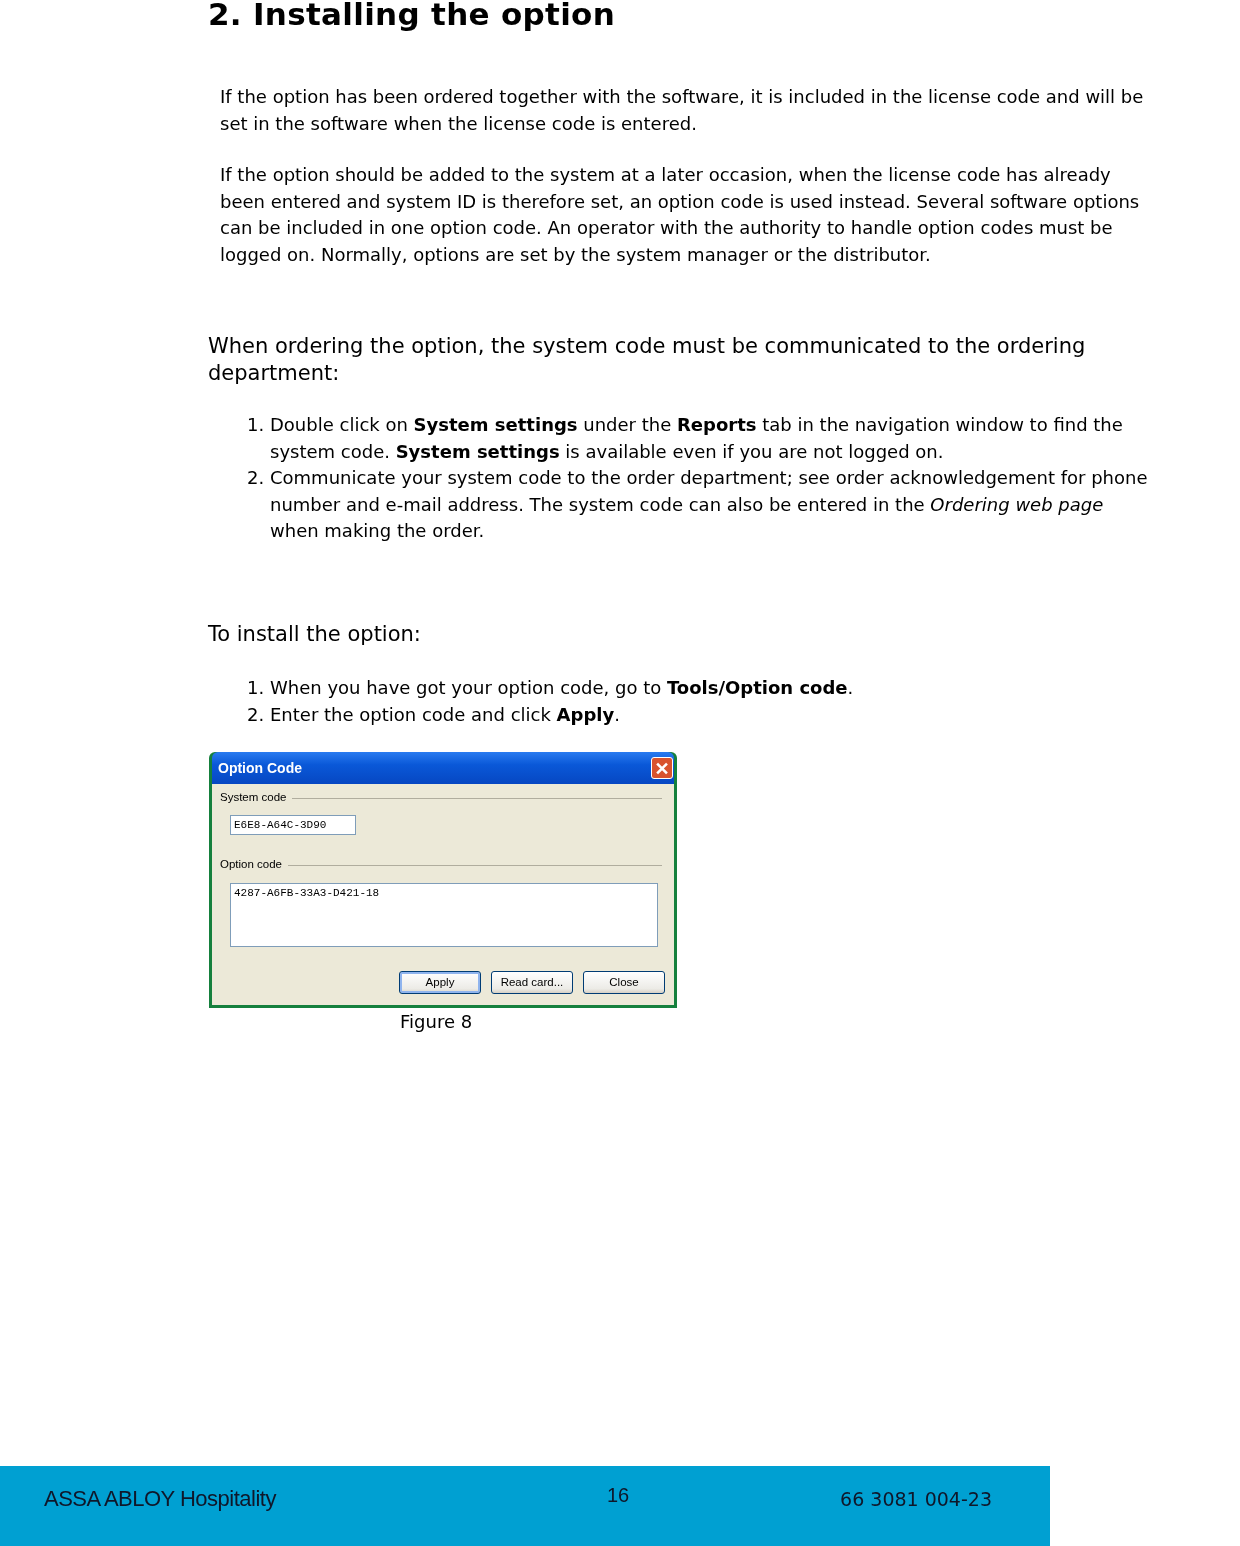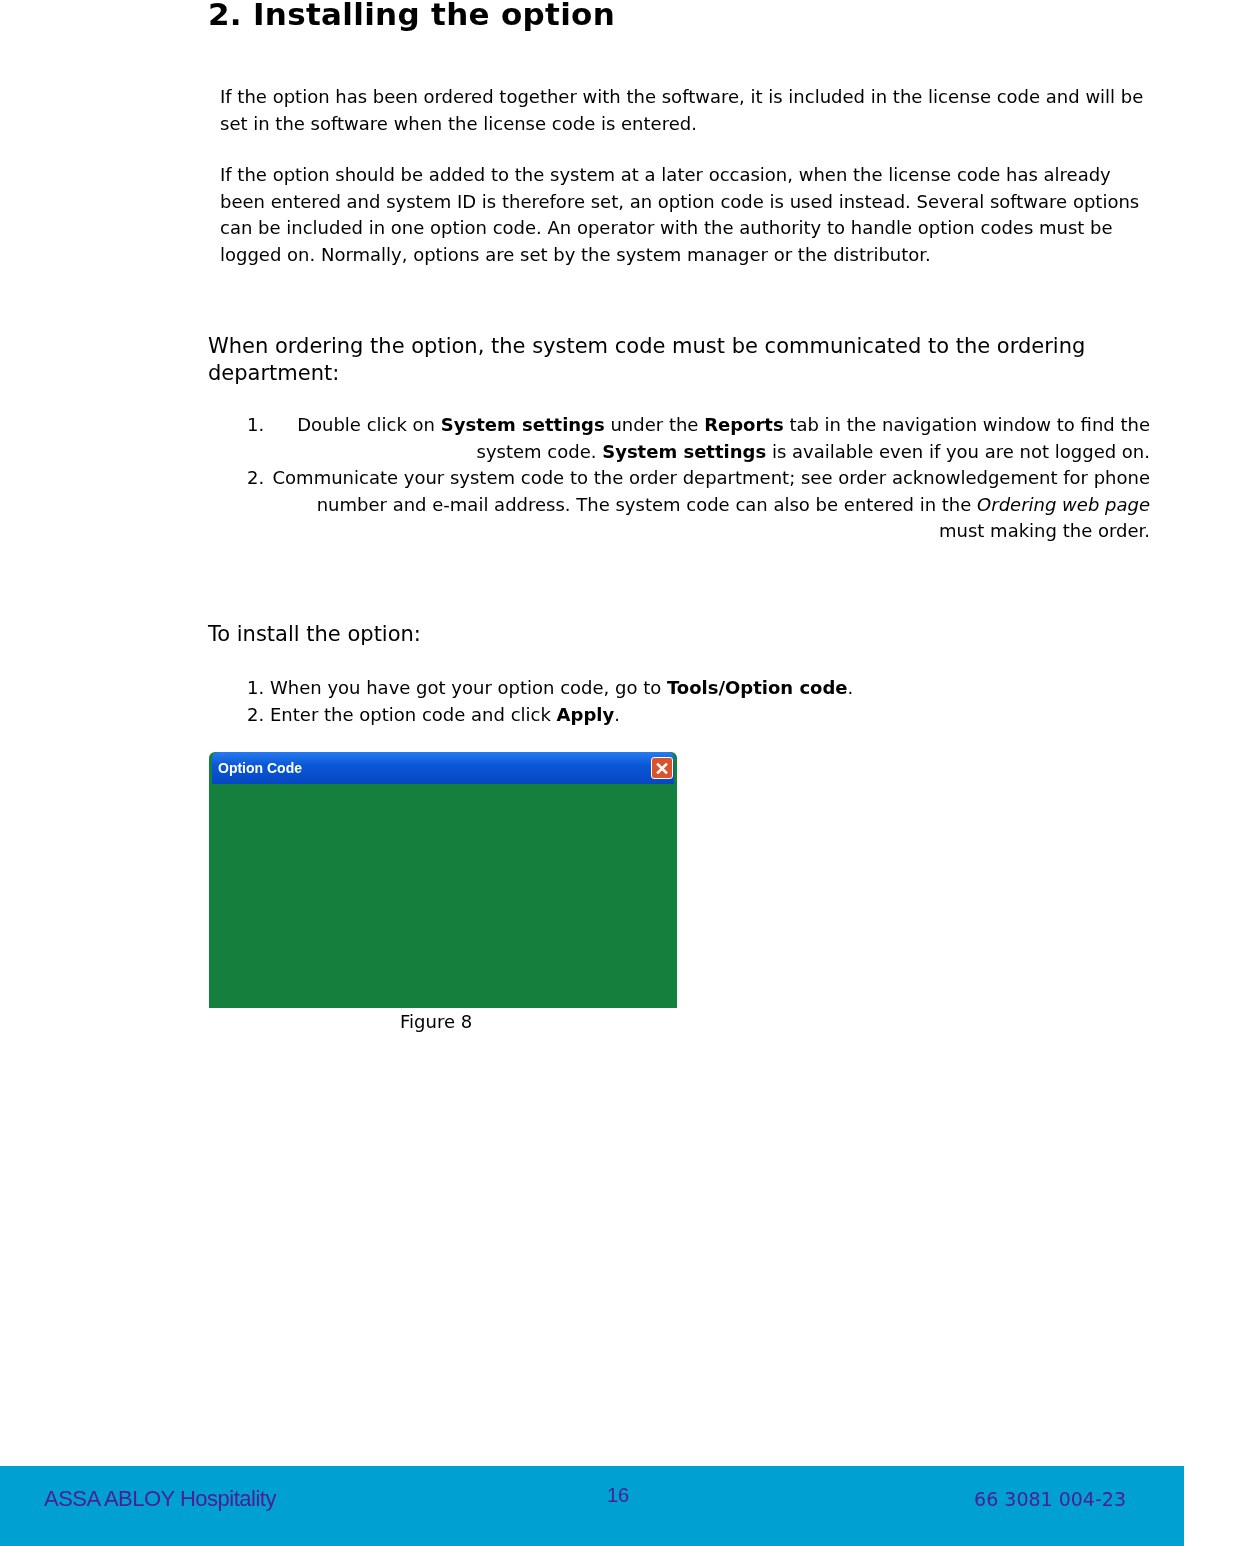--- a/index.html
+++ b/index.html
@@ -18,53 +18,66 @@
   .title { position:absolute; left:6px; top:8px; color:#fff; font-family:"Liberation Sans", sans-serif; font-weight:bold; font-size:14px; }
   .close-btn { position:absolute; right:1px; top:5px; width:22px; height:22px; background:#d9532e; border:1px solid #fff; border-radius:3px; color:#fff; font-family:"Liberation Sans", sans-serif; font-weight:bold; font-size:18px; line-height:22px; text-align:center; box-sizing:border-box; }
   .body { position:absolute; left:3px; top:32px; right:3px; bottom:3px; background:#ece9d8; }
   .group-label { position:absolute; font-family:"Liberation Sans", sans-serif; font-size:11.5px; color:#000; background:#ece9d8; padding-right:6px; }
   .group-line { position:absolute; height:1px; background:#b0ad9e; }
   .field { position:absolute; background:#fff; border:1px solid #7f9db9; font-family:"Liberation Mono", monospace; font-size:11px; padding:3px 3px; box-sizing:border-box; }
   .btn { position:absolute; height:23px; width:82px; border:1px solid #003c74; border-radius:3px; background:linear-gradient(#ffffff, #ecebe6 80%, #d6d0c5); font-family:"Liberation Sans", sans-serif; font-size:11.5px; text-align:center; line-height:21px; box-sizing:border-box; }
   .btn.default { box-shadow: inset 0 0 0 2px #8fb4ee; }
   .caption { position:absolute; left:400px; top:1011px; font-size:18px; }
 
-  .footer { position:absolute; left:0; top:1466px; width:1184px; height:80px; background:#00a0d2; color:#4c1d95; font-family:"Liberation Sans", sans-serif; }
+  .footer { position:absolute; left:0; top:1466px; width:1050px; height:80px; background:#00a0d2; color:#0f172a; font-family:"Liberation Sans", sans-serif; }
   .footer .brand { position:absolute; left:44px; top:20px; font-size:22px; letter-spacing:-0.5px; }
   .footer .page { position:absolute; left:607px; top:18px; font-size:20px;text-align:center; }
   .footer .docnum { position:absolute; right:58px; top:22px; font-size:20px; font-family:"DejaVu Sans", sans-serif; font-size:19px; }
 </style>
 </head>
 <body>
 
 <div class="content">
   <h1>2. Installing the option</h1>
 
   <p class="para" style="top:72px;">If the option has been ordered together with the software, it is included in the license code and will be set in the software when the license code is entered.</p>
   <p class="para" style="top:150px;">If the option should be added to the system at a later occasion, when the license code has already been entered and system ID is therefore set, an option code is used instead. Several software options can be included in one option code. An operator with the authority to handle option codes must be logged on. Normally, options are set by the system manager or the distributor.</p>
   <p class="para-lg" style="top:333px;">When ordering the option, the system code must be communicated to the ordering department:</p>
 
-  <ol style="top:412px;text-align:right;">
+  <ol style="top:412px;">
     <li><span>Double click on </span><b>System settings</b><span> under the </span><b>Reports</b><span> tab in the navigation window to find the system code. </span><b>System settings</b><span> is available even if you are not logged on.</span></li>
-    <li><span>Communicate your system code to the order department; see order acknowledgement for phone number and e-mail address. The system code can also be entered in the </span><i>Ordering web page</i><span> must making the order.</span></li>
+    <li><span>Communicate your system code to the order department; see order acknowledgement for phone number and e-mail address. The system code can also be entered in the </span><i>Ordering web page</i><span> when making the order.</span></li>
   </ol>
 
   <p class="para-lg" style="top:621px;">To install the option:</p>
 
   <ol style="top:675px;">
     <li><span>When you have got your option code, go to </span><b>Tools/Option code</b><span>.</span></li>
     <li><span>Enter the option code and click </span><b>Apply</b><span>.</span></li>
   </ol>
 </div>
 
 <div class="dialog">
   <div class="titlebar">
     <span class="title">Option Code</span>
     <div class="close-btn">✕</div>
   </div>
+  <div class="body">
+    <div class="group-line" style="left:10px; right:12px; top:14px;"></div>
+    <span class="group-label" style="left:8px; top:7px;">System code</span>
+    <div class="field" style="left:18px; top:31px; width:126px; height:20px;">E6E8-A64C-3D90</div>
+
+    <div class="group-line" style="left:10px; right:12px; top:81px;"></div>
+    <span class="group-label" style="left:8px; top:74px;">Option code</span>
+    <div class="field" style="left:18px; top:99px; width:428px; height:64px;">4287-A6FB-33A3-D421-18</div>
+
+    <div class="btn default" style="left:187px; top:187px;">Apply</div>
+    <div class="btn" style="left:279px; top:187px;">Read card...</div>
+    <div class="btn" style="left:371px; top:187px;">Close</div>
+  </div>
 </div>
 
 <div class="caption">Figure 8</div>
 
 <div class="footer">
   <span class="brand">ASSA ABLOY Hospitality</span>
   <span class="page">16</span>
   <span class="docnum">66 3081 004-23</span>
 </div>
 

